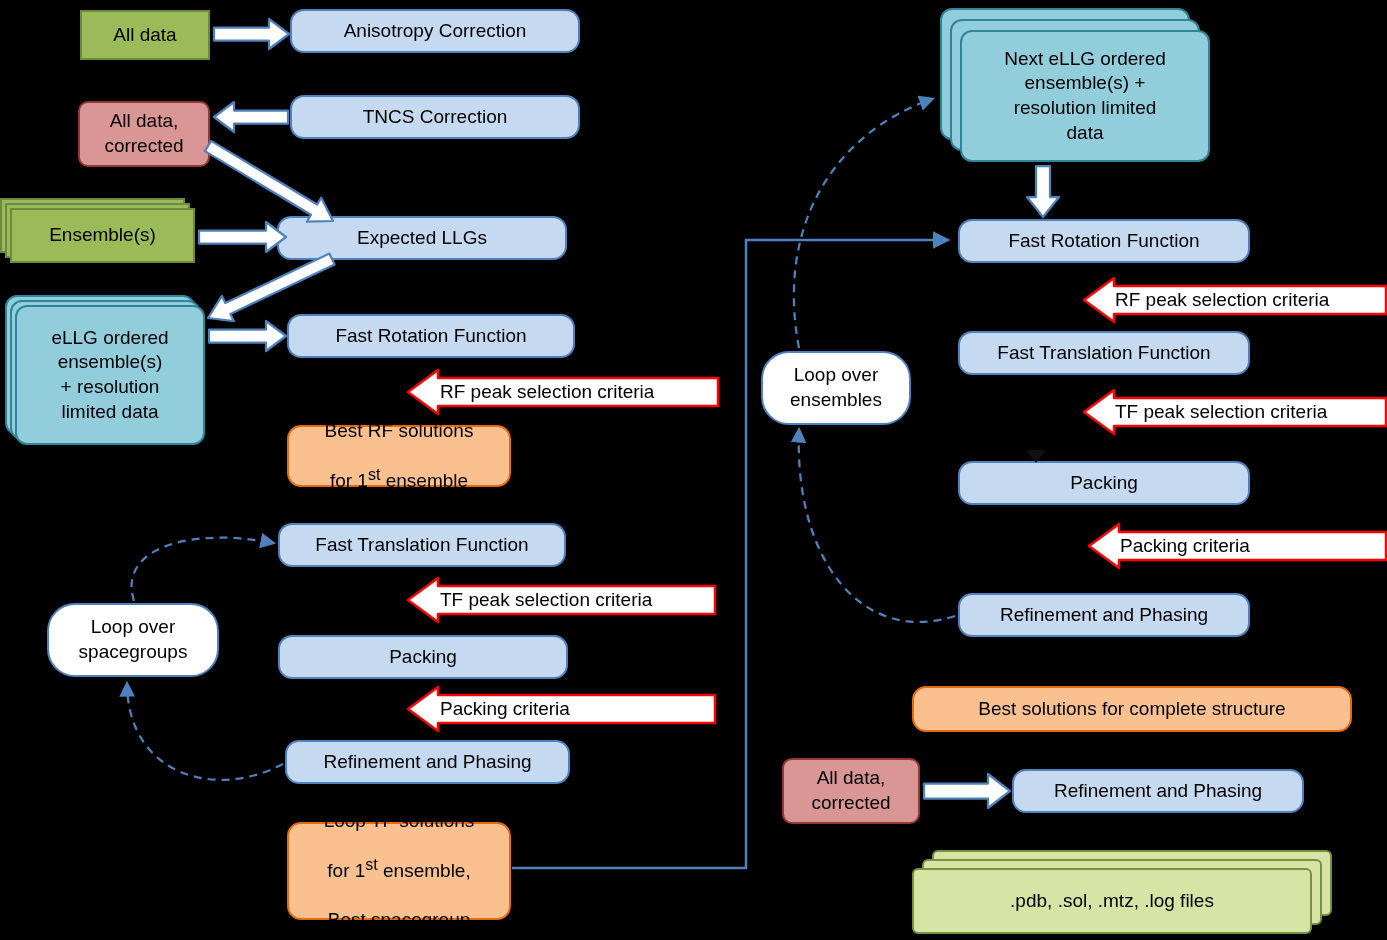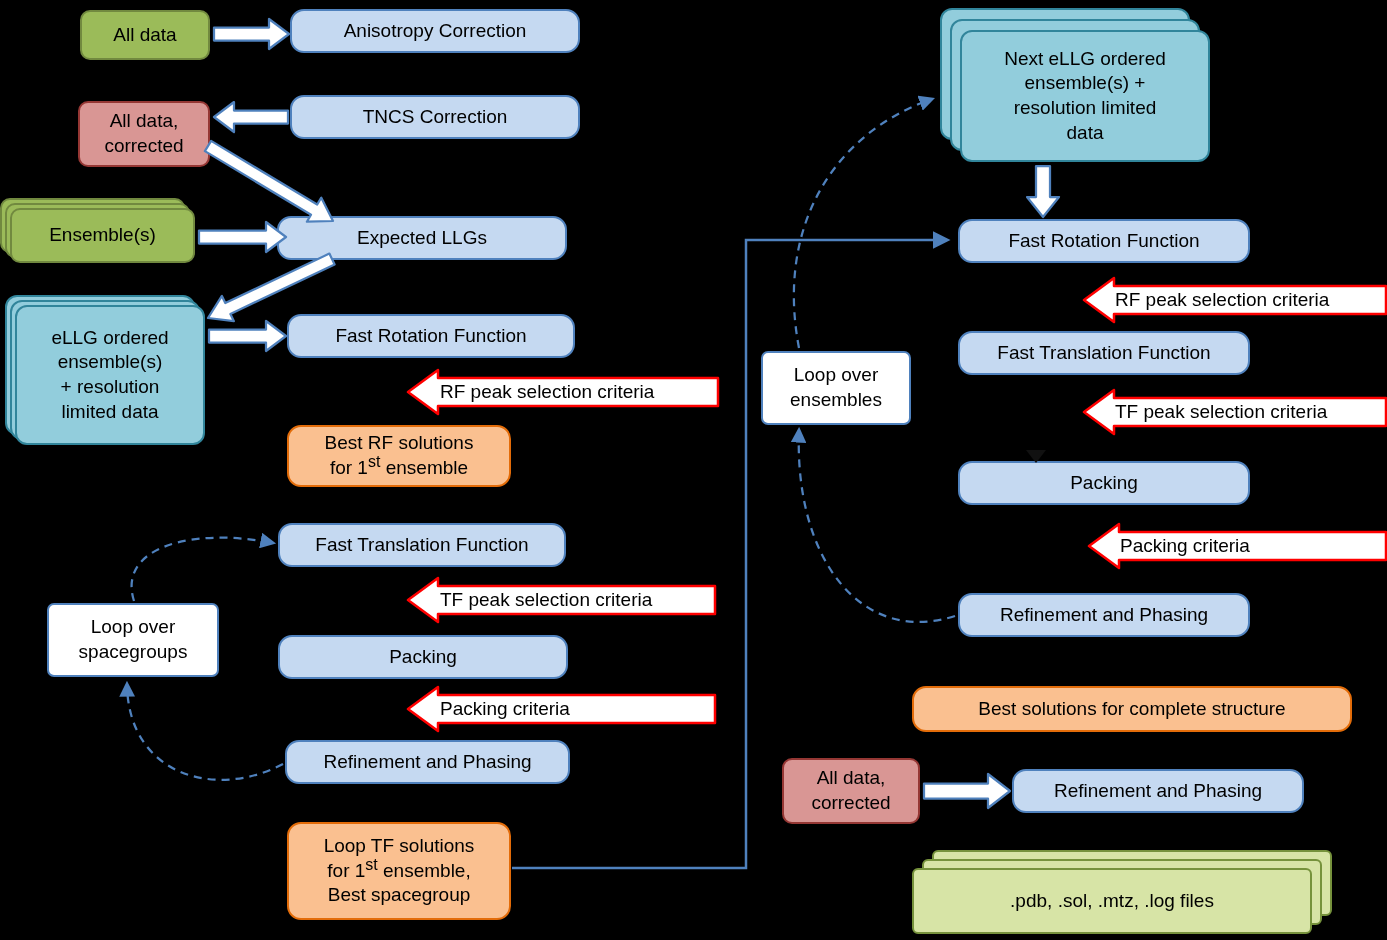--- a/index.html
+++ b/index.html
@@ -3,28 +3,28 @@
 <meta charset="utf-8">
 <style>
   * { margin:0; padding:0; box-sizing:border-box; }
   html,body { background:#000; }
   body { font-family:"Liberation Sans", sans-serif; color:#000; }
   #canvas { position:relative; width:1387px; height:940px; background:var(--bg,#000); overflow:hidden; }
   .box {
     position:absolute; display:flex; align-items:center; justify-content:center;
     text-align:center; font-size:19px; line-height:1.3; white-space:pre-line; z-index:10;border-radius:14px;
   }
-  .col { flex-direction:column; }
+  .col { flex-direction:column;gap:25px; }
   .blue   { background:var(--blue-fill,#c5d9f1);   border:2px solid var(--blue-border,#4f81bd); }
-  .green  { background:var(--green-fill,#9bbb59);  border:2px solid var(--green-border,#71893f); border-radius:10px; }
+  .green  { background:var(--green-fill,#9bbb59);  border:2px solid var(--green-border,#71893f); border-radius:0; }
   .pink   { background:var(--pink-fill,#d99694);   border:2px solid var(--pink-border,#953734); border-radius:10px; }
   .teal   { background:var(--teal-fill,#92cddc);   border:2px solid var(--teal-border,#31859b); border-radius:12px; }
   .orange { background:var(--orange-fill,#fac090); border:2px solid var(--orange-border,#e36c09); }
   .lgreen { background:var(--output-fill,#d7e4a6); border:2px solid var(--output-border,#76923c); border-radius:6px; }
-  .loop   { background:#fff; border:2px solid var(--blue-border,#4f81bd); border-radius:7px; }
+  .loop   { background:#fff; border:2px solid var(--blue-border,#4f81bd); border-radius:28px; }
   .stack-back { position:absolute; z-index:5; }
   .arrow-label { position:absolute; font-size:19px; color:var(--text,#000); z-index:30; }
   sup { font-size:16px; line-height:0; }
   #arrow-layer { position:absolute; left:0; top:0; z-index:20; pointer-events:none; }
 </style>
 </head>
 <body>
 
 <div id="canvas">
 

